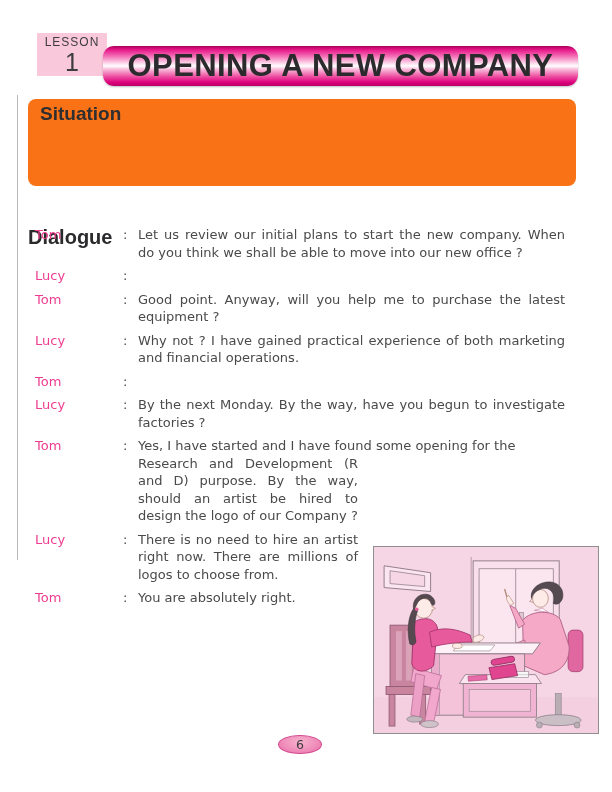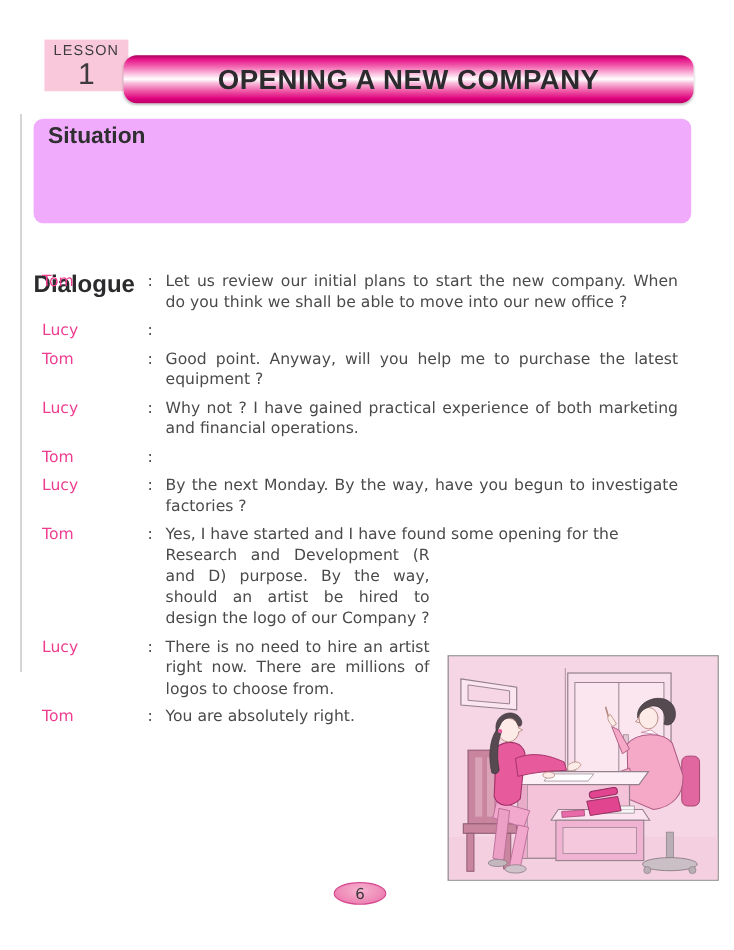--- a/index.html
+++ b/index.html
@@ -11,27 +11,27 @@
     background:#f9c9db;display:flex;flex-direction:column;align-items:center;justify-content:center;}
   .lesson-label{font-size:12px;letter-spacing:1px;color:#3d3b3c;line-height:14px;}
   .lesson-number{font-size:25px;color:#3d3b3c;line-height:26px;}
 
   
   .banner{position:absolute;left:103px;top:46px;width:475px;height:40px;border-radius:11px;
     background:linear-gradient(180deg,#a80059 0%,#e61588 9%,#f36cb4 25%,#fcd2e8 42%,#ffffff 50%,
                #f8bedd 58%,#ee56a4 75%,#dd007d 91%,#ba0065 100%);
     box-shadow:0 1px 2px rgba(0,0,0,.25);
     display:flex;align-items:center;justify-content:center;}
-  .banner-title{font-weight:800;font-size:23px;letter-spacing:.4px;color:#2b2a2c;}
+  .banner-title{font-weight:800;font-size:31px;letter-spacing:.4px;color:#2b2a2c;}
 
   
   .margin-line{position:absolute;left:17px;top:95px;width:1px;height:465px;background:#b9b9b9;}
 
   
-  .situation{position:absolute;left:28px;top:99px;width:548px;height:87px;background:#f0abfc;
+  .situation{position:absolute;left:28px;top:99px;width:548px;height:87px;background:#f97316;
     border-radius:8px;text-decoration:underline;}
   .situation-heading{position:absolute;left:12px;top:4px;font-size:19px;font-weight:700;color:#2f2e30;}
   .situation-text{position:absolute;left:67px;top:29px;width:473px;font-size:13.5px;font-weight:700;
     line-height:18.5px;color:#413f42;text-align:justify;}
 
   
   .dialogue-heading{position:absolute;left:28px;top:194px;font-size:20px;font-weight:700;color:#2b2a2c;margin-top:32px;}
   .dialogue{position:absolute;left:28px;top:226px;width:546px;
     font-family:"DejaVu Sans","Liberation Sans",sans-serif;font-size:13px;line-height:17.5px;color:#4a4a4c;}
   .drow{display:flex;align-items:flex-start;margin-bottom:6px;}

